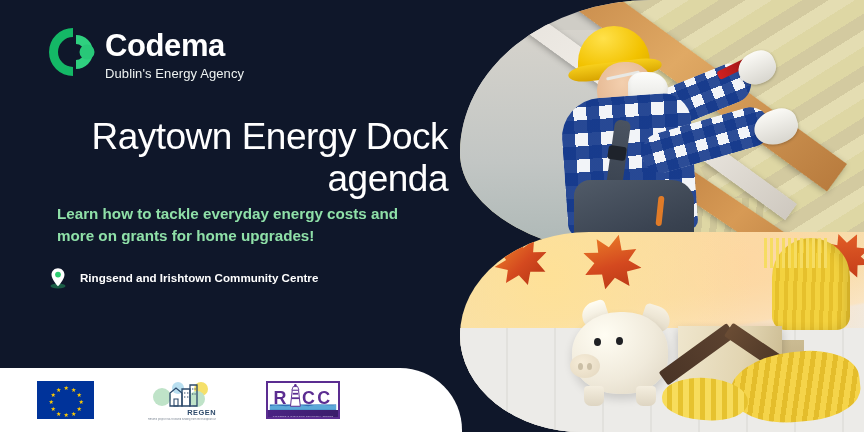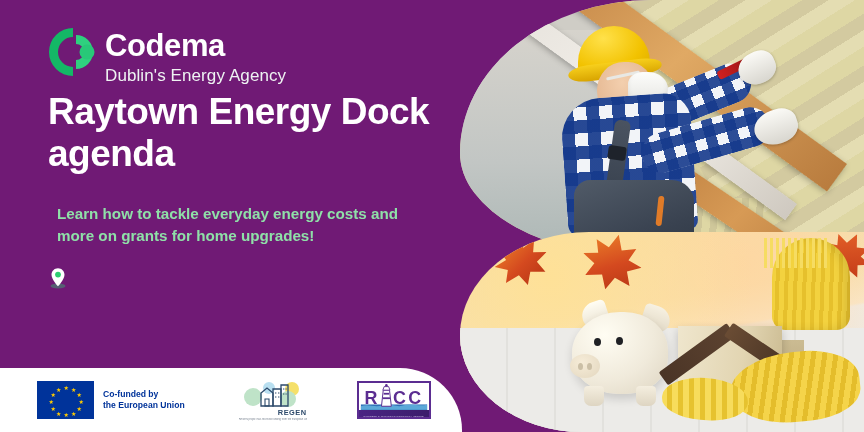--- a/index.html
+++ b/index.html
@@ -5,21 +5,21 @@
 <style>
   * { margin:0; padding:0; box-sizing:border-box; }
   html, body {
     width:864px; height:432px;
     overflow:hidden;
     font-family:"Liberation Sans", sans-serif;
   }
   #poster {
     position:relative;
     width:864px; height:432px;
-    background:#701a75;
+    background:#0f172a;
     overflow:hidden;
   }
 
   
   .photo-col {
     position:absolute;
     top:0; right:0;
     width:404px; height:432px;
   }
   .photo {
@@ -313,29 +313,29 @@
     position:absolute; left:49px; top:26px;
     display:flex; align-items:flex-start; gap:10px;
   }
   .logo-mark { width:46px; height:52px; display:block; }
   .logo-text-wrap { padding-top:4px; }
   .logo-word {
     font-size:31px; font-weight:700; color:#ffffff;
     letter-spacing:-0.4px; line-height:1;
   }
   .logo-tag {
-    font-size:17px; color:#eef3f2; font-weight:400;
+    font-size:13px; color:#eef3f2; font-weight:400;
     letter-spacing:0.1px; margin-top:5px;
   }
 
   
   .headline {
-    position:absolute; left:48px; top:91px; width:400px;
-    font-size:37px; font-weight:700; color:#ffffff;
-    line-height:1.14; letter-spacing:-0.5px;
+    position:absolute; left:48px; top:116px; width:400px;
+    font-size:37px; font-weight:400; color:#ffffff;
+    line-height:1.14; letter-spacing:-0.5px;text-align:right;
   }
 
   
   .subhead {
     position:absolute; left:57px; top:203px; width:345px;
     font-size:15.2px; font-weight:700; color:#8fe0a8;
     line-height:1.45;
   }
 
   
@@ -484,44 +484,41 @@
     <p class="subhead">Learn how to tackle everyday energy costs and more on grants for home upgrades!</p>
 
     <div class="info-list">
 
       <div class="info-row">
         <svg class="info-icon" viewBox="0 0 20 22">
           <ellipse cx="10" cy="19" rx="7.5" ry="2.6" fill="#2ecc71" opacity=".38"></ellipse>
           <path d="M10 1.2c-3.6 0-6.5 2.9-6.5 6.5 0 4.8 6.5 11.5 6.5 11.5s6.5-6.7 6.5-11.5c0-3.6-2.9-6.5-6.5-6.5z" fill="#ffffff"></path>
           <circle cx="10" cy="7.6" r="2.9" fill="#2ecc71"></circle>
         </svg>
+        <div class="info-text">Ringsend and Irishtown Community Centre</div>
       </div>
 
     </div>
 
     <div class="footer">
 
       <div class="eu-logo">
         <div class="eu-flag">
           <div class="eu-star" style="left:26.5px; top:5px;">★</div>
           <div class="eu-star" style="left:34px;   top:6.8px;">★</div>
           <div class="eu-star" style="left:39.5px; top:12px;">★</div>
           <div class="eu-star" style="left:41.5px; top:19px;">★</div>
           <div class="eu-star" style="left:39.5px; top:25.8px;">★</div>
           <div class="eu-star" style="left:34px;   top:30.5px;">★</div>
           <div class="eu-star" style="left:26.5px; top:32.2px;">★</div>
           <div class="eu-star" style="left:19px;   top:30.5px;">★</div>
           <div class="eu-star" style="left:13.5px; top:25.8px;">★</div>
           <div class="eu-star" style="left:11.5px; top:19px;">★</div>
           <div class="eu-star" style="left:13.5px; top:12px;">★</div>
           <div class="eu-star" style="left:19px;   top:6.8px;">★</div>
-        </div>
-        <div class="eu-caption">
-          <div>Co-funded by</div>
-          <div>the European Union</div>
         </div>
       </div>
 
       <div class="regen-logo">
         <svg class="regen-art" viewBox="0 0 68 30">
           <circle cx="14" cy="18" r="9" fill="#bfe3c8"></circle>
           <circle cx="53" cy="10" r="7" fill="#f5e06a"></circle>
           <circle cx="49" cy="20" r="8" fill="#bfe3c8"></circle>
           <circle cx="30" cy="9" r="6" fill="#b9dff0"></circle>
           <path d="M22 27V14l6-5 6 5v13z" fill="none" stroke="#2d4a6b" stroke-width="1.3"></path>

